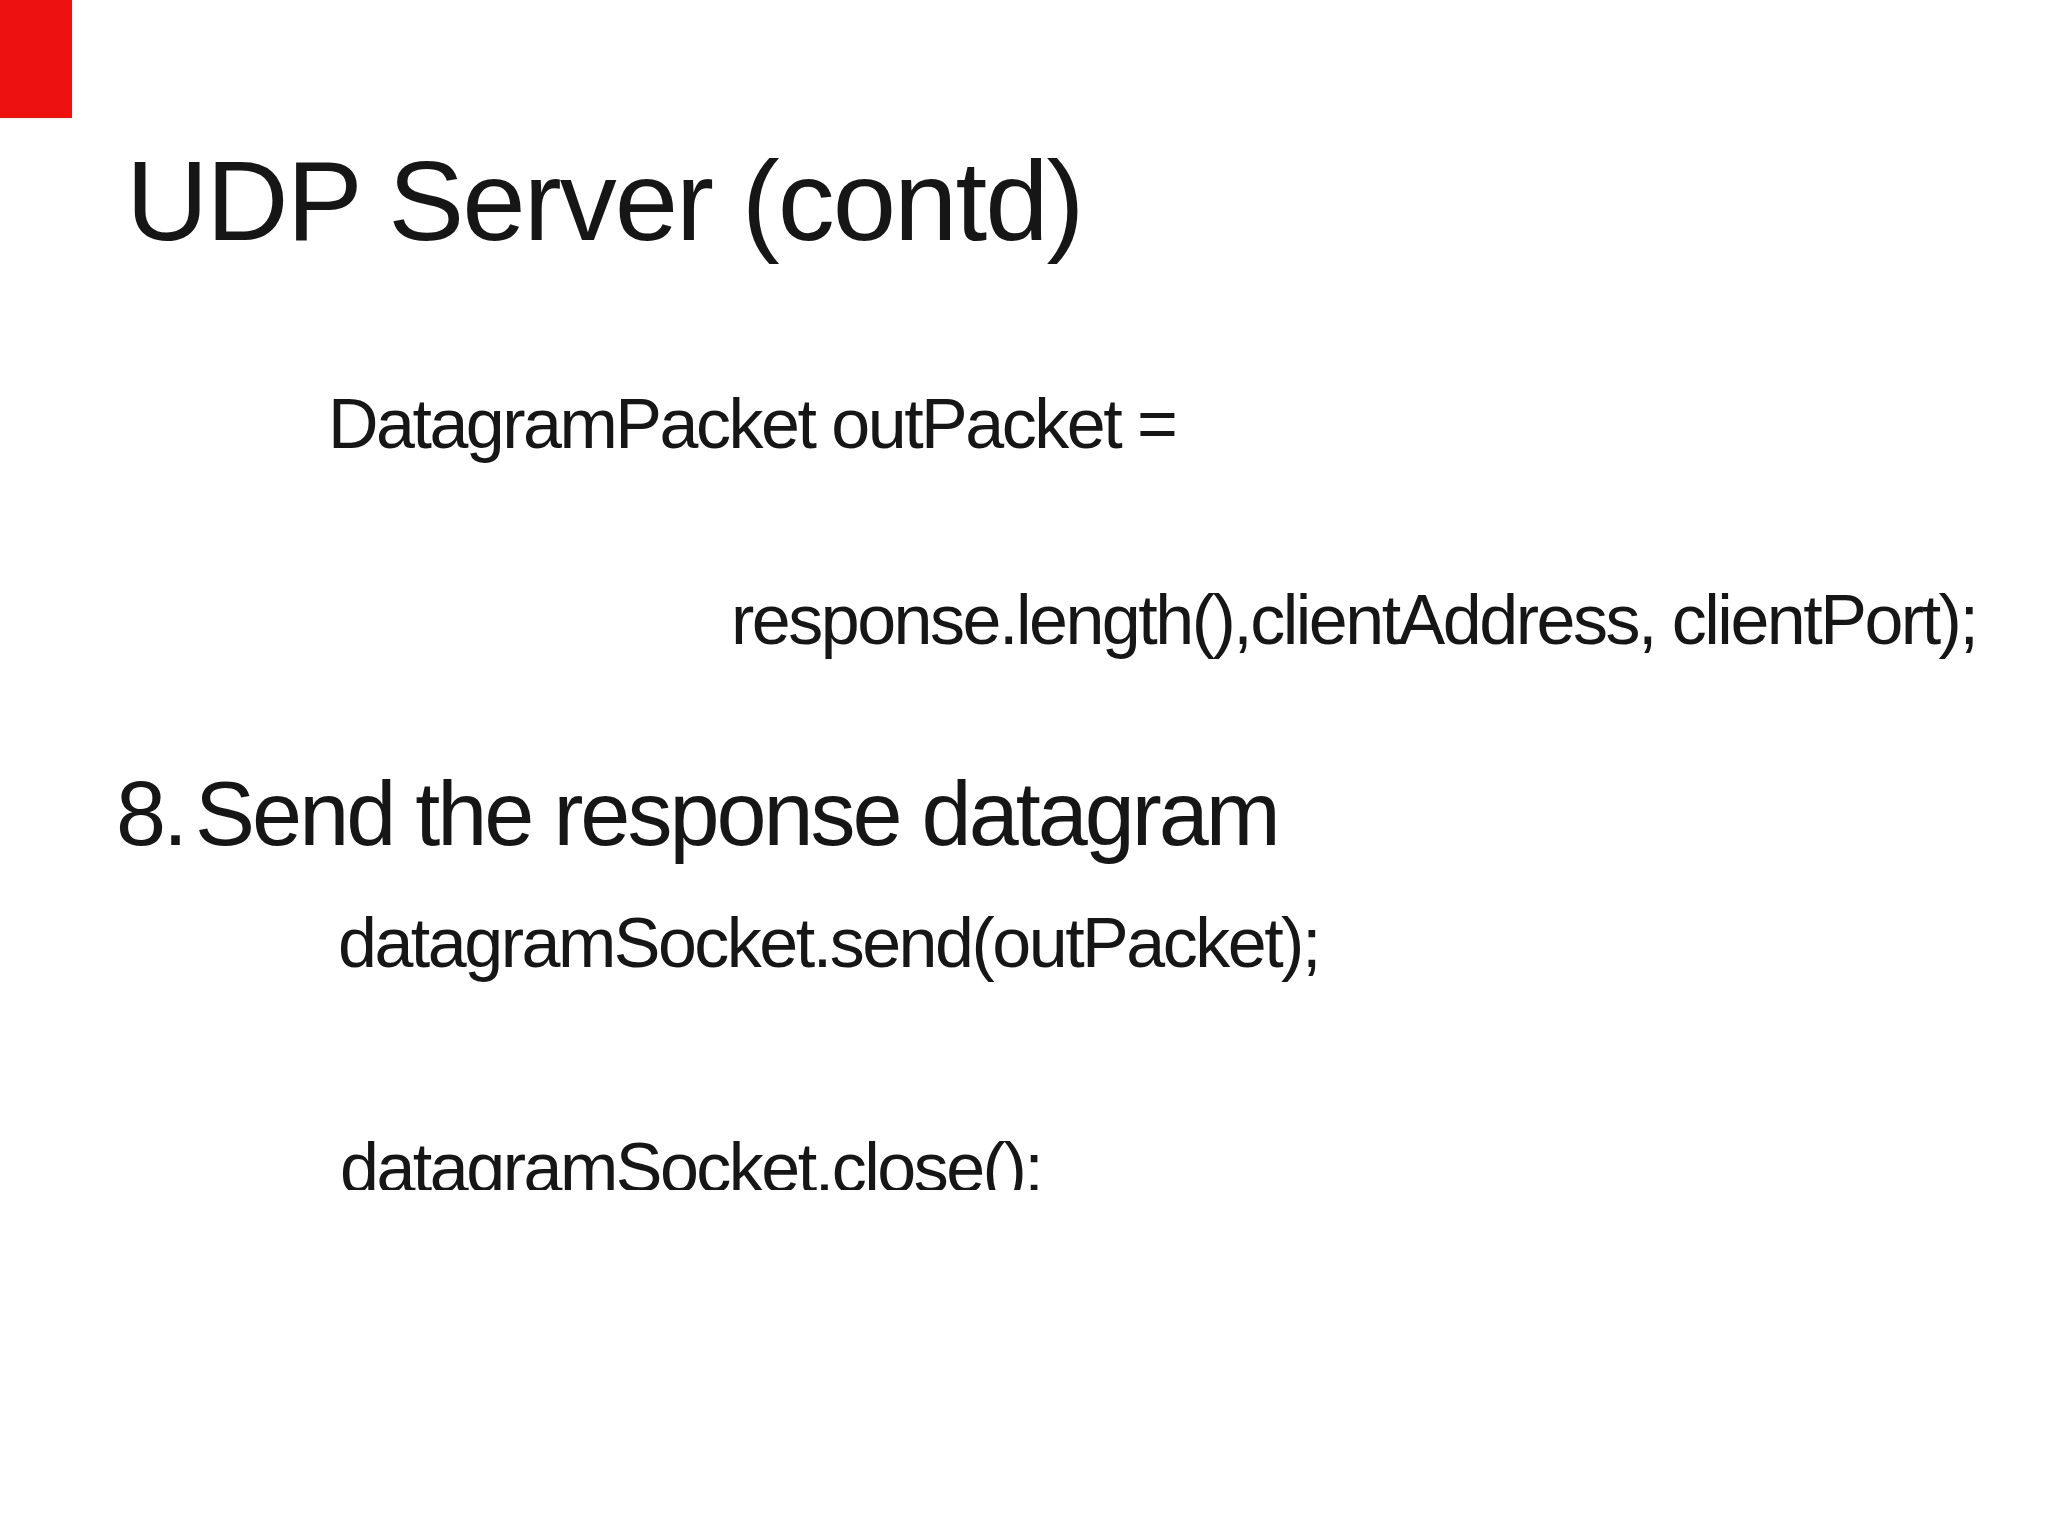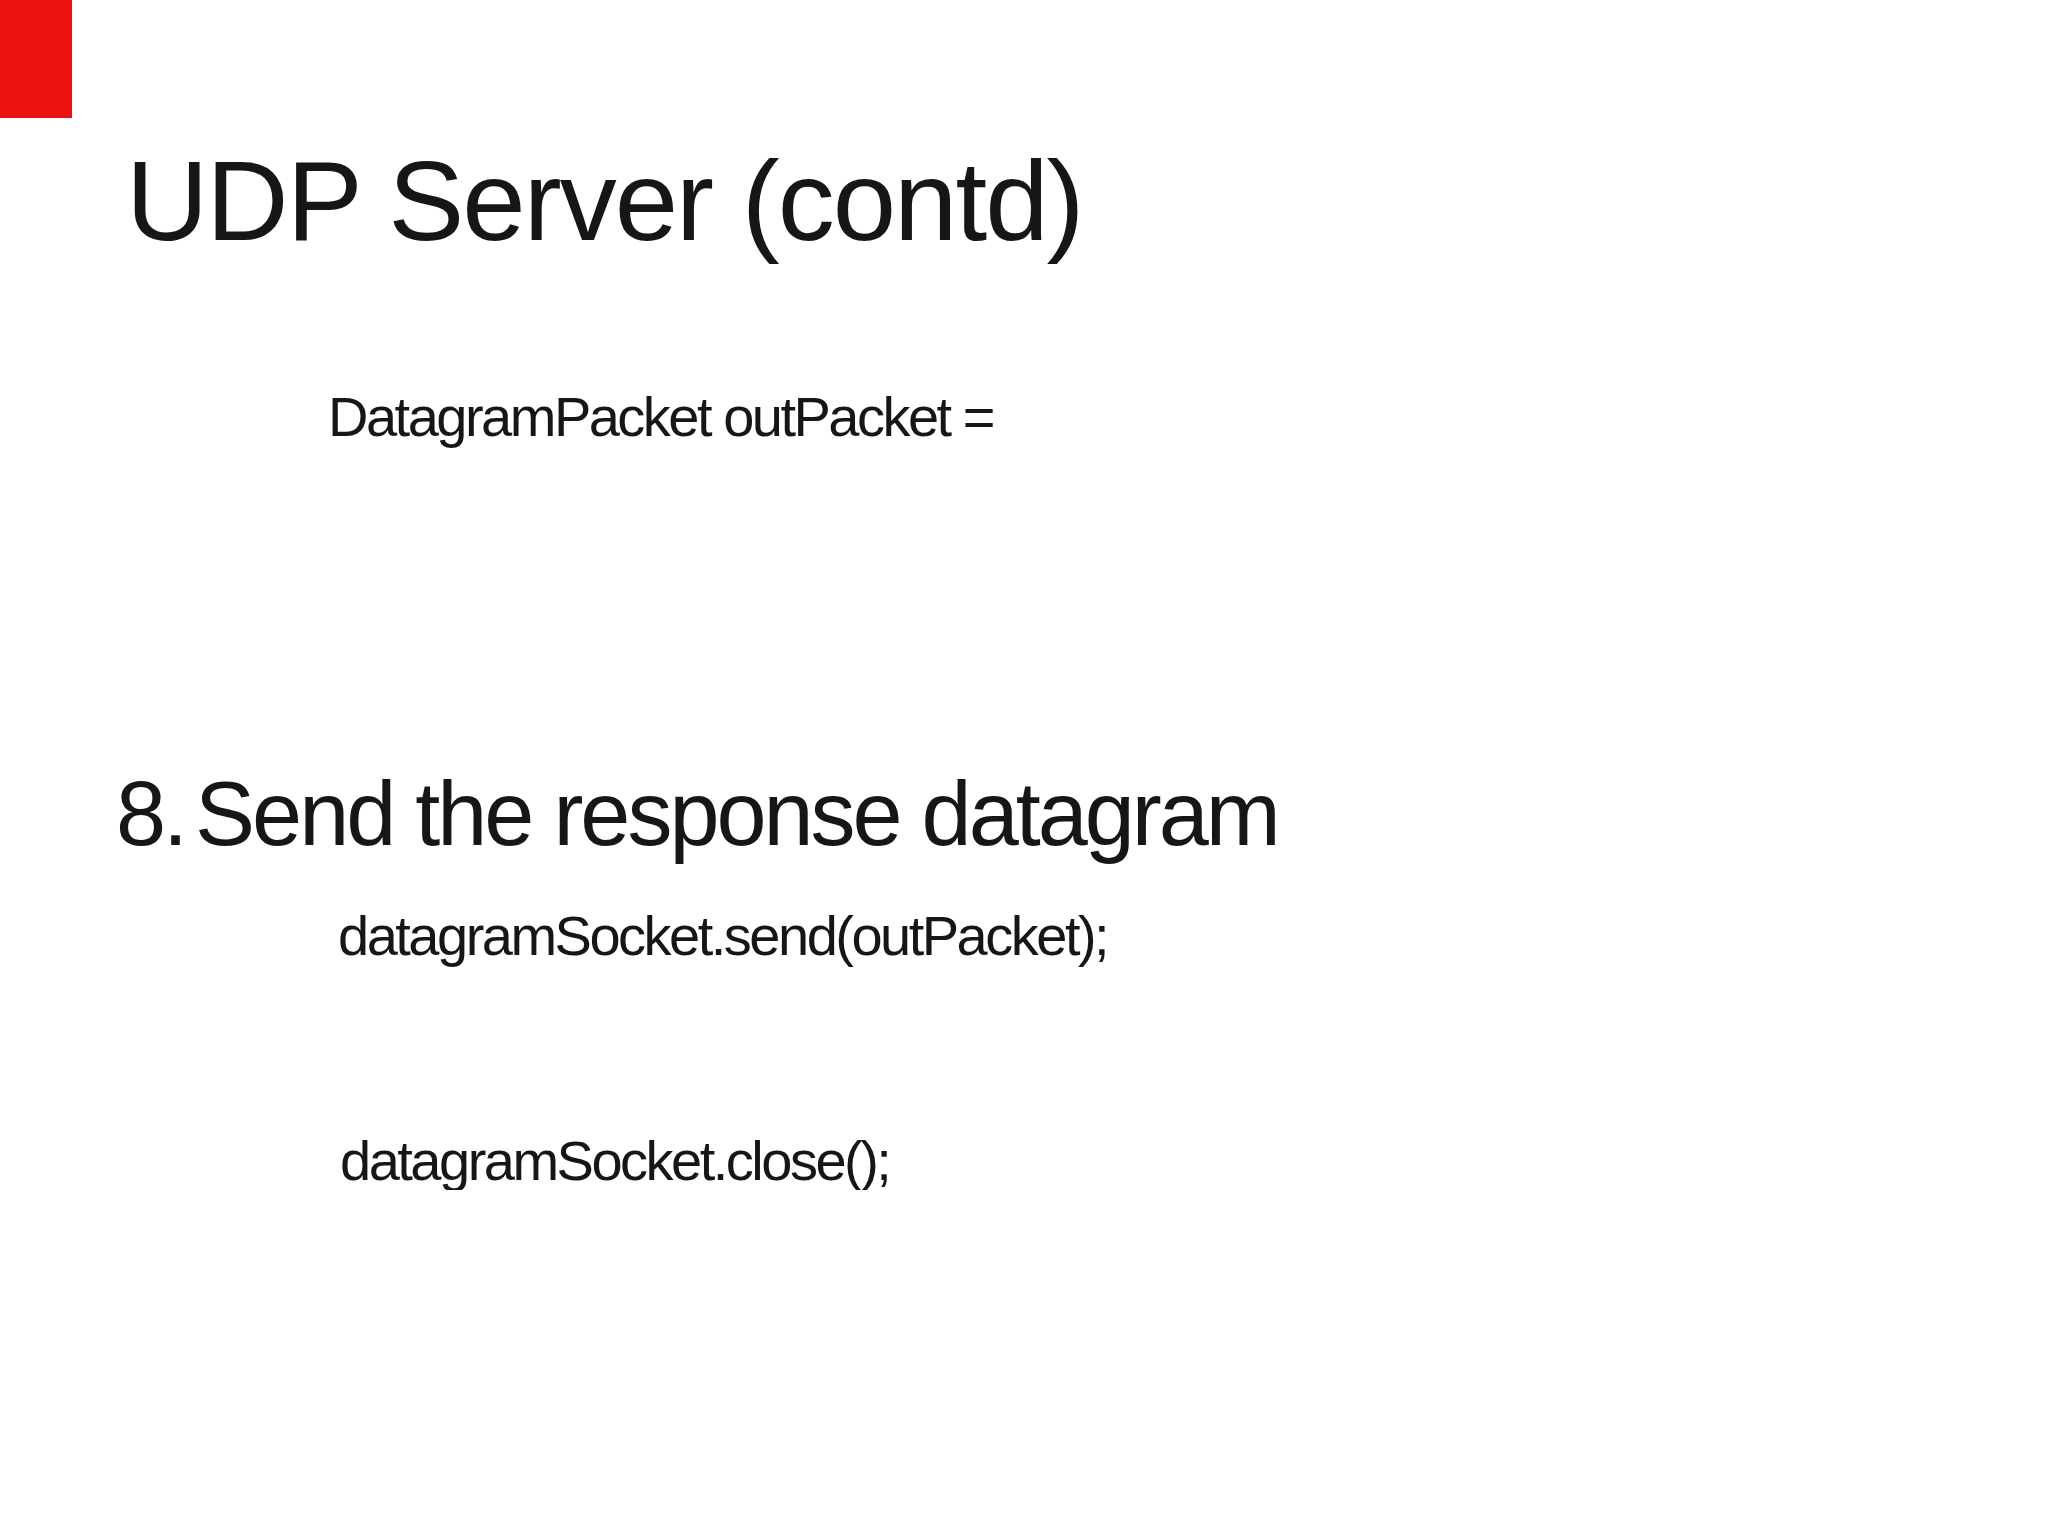--- a/index.html
+++ b/index.html
@@ -23,21 +23,21 @@
     white-space: nowrap;
     font-weight: 400;
   }
   .title {
     left: 126px;
     top: 144px;
     font-size: 114px;
     letter-spacing: -2px;
   }
   .code {
-    font-size: 56px;
+    font-size: 70px;
     letter-spacing: -2.5px;
   }
   .step {
     font-size: 90px;
     letter-spacing: -3px;
   }
   .step .num {
     margin-right: 10px;
   }
   #code-line-1 { left: 328px; top: 389px; }
@@ -61,20 +61,21 @@
 
 <div id="slide">
 
   <div id="corner-marker"></div>
 
   <div class="abs title">UDP Server (contd)</div>
 
   <div class="abs code" id="code-line-1">DatagramPacket outPacket =</div>
 
 
+  <div class="abs code" id="code-line-3">response.length(),clientAddress, clientPort);</div>
 
   <div class="abs step" id="step-8">
     <span class="num">8.</span><span>Send the response datagram</span>
   </div>
 
   <div class="abs code" id="step-8-code">datagramSocket.send(outPacket);</div>
 
 
   <div class="abs code" id="step-9-code">datagramSocket.close();</div>
 

